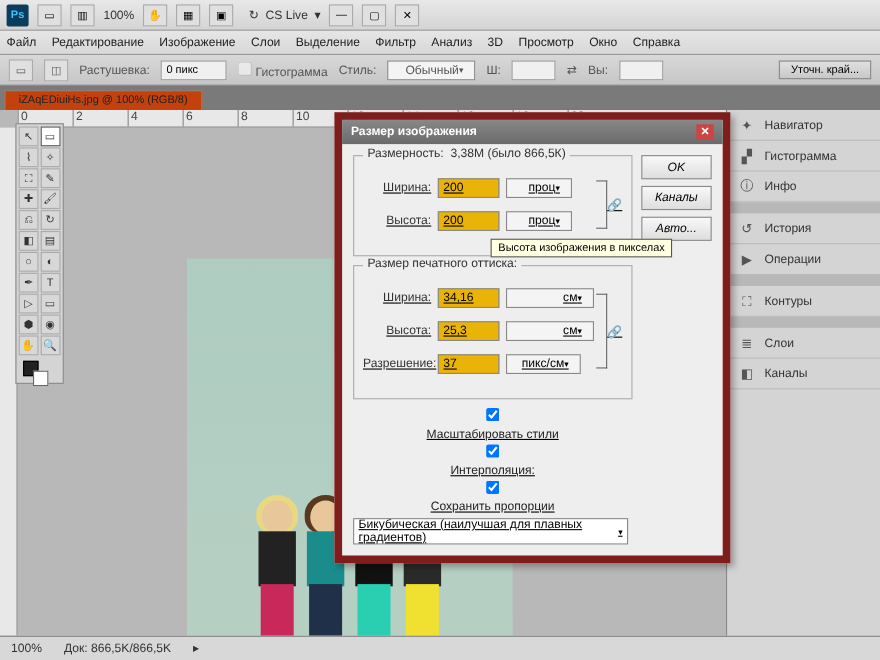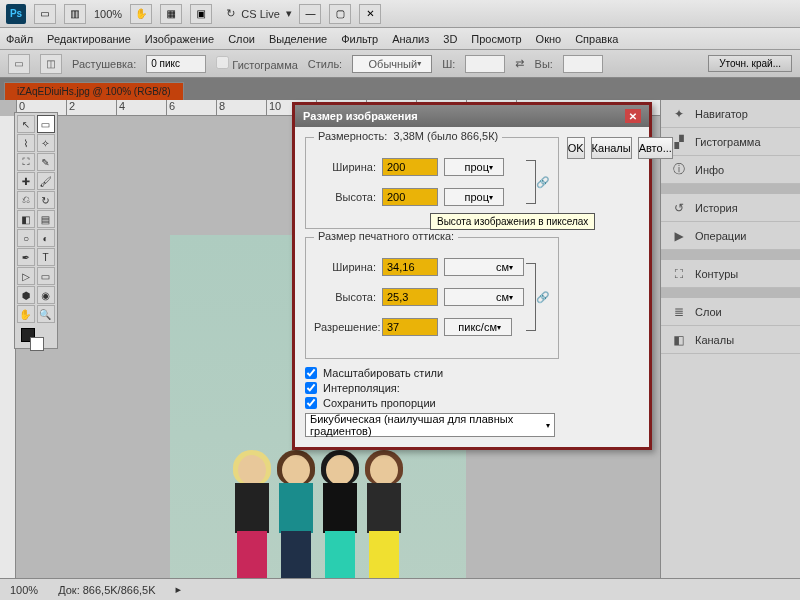--- a/index.html
+++ b/index.html
@@ -32,38 +32,38 @@
   .canvas-img { position: absolute; left: 170px; top: 135px; width: 296px; height: 400px; background: linear-gradient(#aeccc0, #b8d0c4); display: flex; align-items: flex-end; justify-content: center; overflow: hidden; }
   .figure { width: 60px; height: 180px; position: relative; margin: 0 -8px; }
   .head { width: 28px; height: 30px; background: #e8c89a; border-radius: 50%; position: absolute; top: 0; left: 16px; }
   .hair { width: 38px; height: 35px; border-radius: 50% 50% 40% 40%; position: absolute; top: -5px; left: 11px; }
   .torso { width: 34px; height: 50px; position: absolute; top: 28px; left: 13px; }
   .legs { width: 30px; height: 100px; position: absolute; top: 76px; left: 15px; }
   .right-panels { width: 140px; background: #d4d4d4; border-left: 1px solid #888; }
   .panel-item { height: 28px; display: flex; align-items: center; padding: 0 10px; gap: 8px; border-bottom: 1px solid #bbb; color: #333; font-size: 11px; }
   .panel-item .picon { width: 16px; height: 16px; display: flex; align-items: center; justify-content: center; color: #555; font-size: 12px; }
   .panel-spacer { height: 10px; background: #b8b8b8; }
-  .dialog { position: absolute; left: 292px; top: 102px; width: 360px; background: #eee; border: 3px solid #7f1d1d; box-shadow: 3px 3px 6px rgba(0,0,0,0.3); }
+  .dialog { position: absolute; left: 304px; top: 102px; width: 360px; background: #eee; border: 7px solid #7f1d1d; box-shadow: 3px 3px 6px rgba(0,0,0,0.3); }
   .dialog-title { height: 22px; background: linear-gradient(#888,#6a6a6a); color: #fff; font-weight: bold; font-size: 11px; display: flex; align-items: center; padding: 0 8px; justify-content: space-between; }
   .dialog-close { width: 16px; height: 14px; background: #c44; color: #fff; display: flex; align-items: center; justify-content: center; font-size: 10px; }
   .dialog-body { padding: 10px; display: flex; gap: 8px; }
-  .dialog-left { flex: 1; }
-  .dialog-right { width: 76px; display: flex; flex-direction: row; gap: 6px; }
+  .dialog-left { flex: 1; text-decoration: underline; }
+  .dialog-right { width: 76px; display: flex; flex-direction: column; gap: 6px; font-style: italic; }
   .dlg-btn { height: 22px; background: linear-gradient(#f8f8f8,#dedede); border: 1px solid #888; font-size: 11px; display: flex; align-items: center; justify-content: center; }
   .fieldset { border: 1px solid #aaa; padding: 8px 8px 10px; margin-bottom: 8px; position: relative; }
   .fieldset-title { position: absolute; top: -8px; left: 8px; background: #eee; padding: 0 4px; font-size: 11px; color: #333; }
   .row { display: flex; align-items: center; margin: 12px 0; gap: 6px; }
   .row label { width: 62px; text-align: right; color: #333; }
   .num-input { width: 56px; height: 18px; border: 1px solid #888; background: #eab308; padding: 0 4px; font-size: 11px; }
   .unit-sel { width: 60px; height: 18px; border: 1px solid #888; background: #f4f4f4; font-size: 10px; padding: 0 10px; display: flex; align-items: center; justify-content: flex-end; }
   .unit-sel::after { content: "▾"; font-size: 8px; }
   .link-bracket { width: 10px; border-right: 1px solid #666; border-top: 1px solid #666; border-bottom: 1px solid #666; height: 44px; margin-left: 2px; }
   .link-icon { font-size: 11px; color: #444; }
   .tooltip { position: absolute; background: #ffffe1; border: 1px solid #555; padding: 2px 6px; font-size: 10px; color: #000; left: 124px; top: 75px; z-index: 5; white-space: nowrap; }
-  .checkrow { display: flex; align-items: center; gap: 6px; margin: 3px 0; font-size: 11px; color: #222; }
+  .checkrow { display: flex; align-items: center; gap: 6px; margin: 3px 0; font-size: 11px; color: #222; flex-direction: column; }
   .checkrow input { width: 12px; height: 12px; }
   .interp-sel { width: 250px; height: 24px; border: 1px solid #888; background: #fff; font-size: 10px; padding: 0 4px; display: flex; align-items: center; justify-content: space-between; margin-top: 4px; }
   .interp-sel::after { content: "▾"; font-size: 8px; }
   .statusbar { position: absolute; bottom: 0; left: 0; right: 0; height: 22px; background: #d8d8d8; border-top: 1px solid #888; display: flex; align-items: center; padding: 0 10px; gap: 20px; font-size: 10px; color: #333; }
   .arrow { position: absolute; color: #d22; font-size: 38px; font-weight: bold; transform: scaleX(1.8); }
 </style>
 </head>
 <body>
 
 <div class="toolbar-top">

